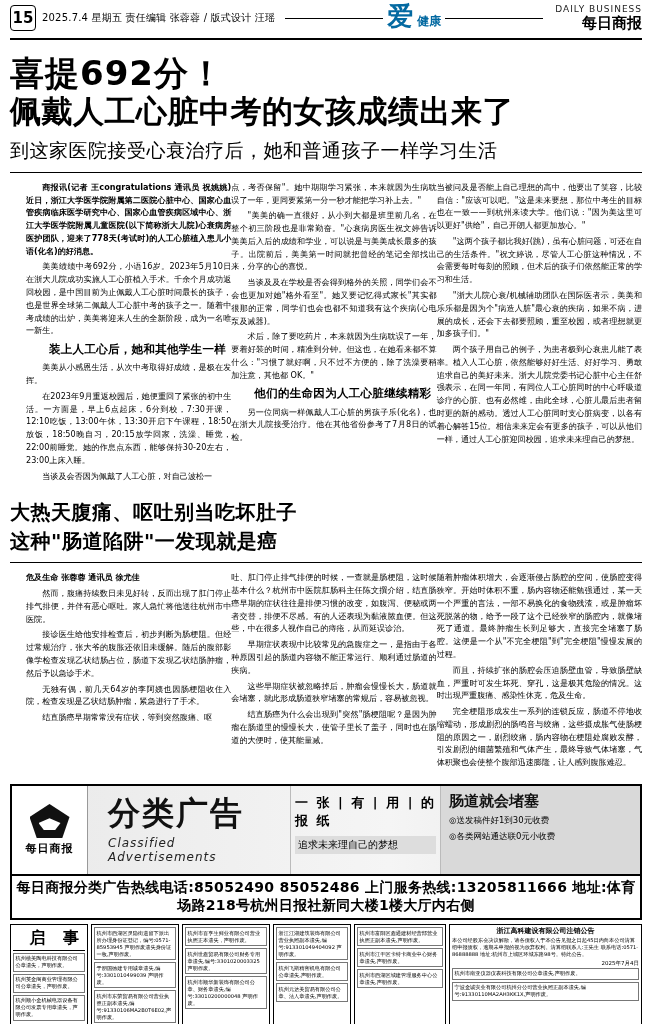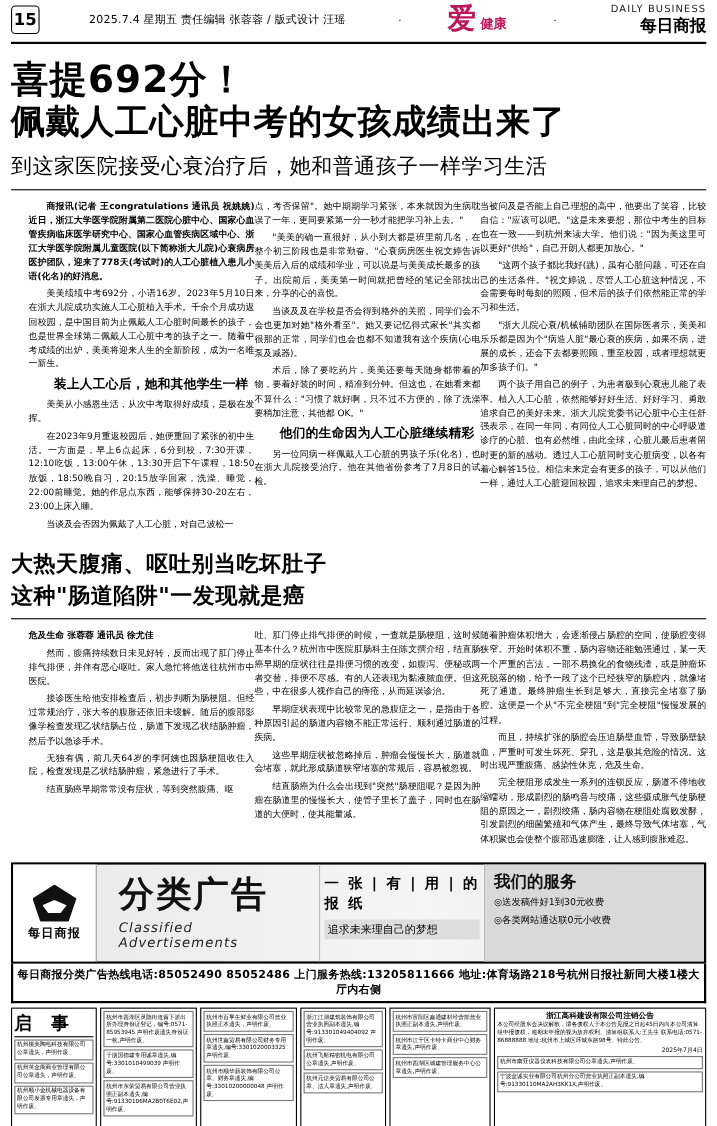--- a/index.html
+++ b/index.html
@@ -15,40 +15,39 @@
   .page { position: relative; width:652px; height:1024px; padding: 0 10px; }
 
   
   .masthead {
     position: relative;
     height: 40px;
     display: flex;
     align-items: center;
     border-bottom: 2px solid #000;
     padding-bottom: 2px;
-    gap: 39px;
   }
   .pagenum {
     width: 26px; height: 26px;
     border: 1.5px solid #000;
     border-radius: 4px;
     display: flex; align-items:center; justify-content:center;
     font-size: 15px; font-weight: bold;
     margin-right: 6px;
   }
   .mast-date {
     font-size: 10px;
     letter-spacing: 0.2px;
     white-space: nowrap;
     padding-right: 6px;
   }
   .mast-rule { flex: 1; height: 1px; background:#000; margin: 0 4px; }
   .mast-logo {
     font-size: 26px; font-weight: bold;
-    color:#be185d;
+    color:#0369a1;
     font-family: "DejaVu Serif", "Liberation Serif", serif;
     letter-spacing: 2px;
     position: relative;
     top: -2px;
   }
   .mast-logo .sub { font-size: 12px; font-weight: bold; letter-spacing:0; margin-left:2px;}
   .mast-right { text-align: right; line-height: 1.1; padding-left: 8px;}
   .mast-right .en { font-size: 9px; letter-spacing: 1px; color:#222;}
   .mast-right .cn { font-size: 15px; font-weight: bold; }
 
@@ -129,30 +128,30 @@
   .ad-mid .big { font-size: 32px; font-weight:bold; letter-spacing:2px; color:#111;}
   .ad-mid .en { font-size: 12px; font-style:italic; letter-spacing:1px; color:#222;}
   .ad-slogan { width: 150px; padding:8px 4px; border-left:1px solid #bbb;}
   .ad-slogan .l1 { font-size:13px; font-weight:bold; letter-spacing:2px;}
   .ad-slogan .l2 { font-size:10px; margin-top:6px; background:#ddd; padding:2px 3px;}
   .ad-right { width: 200px; background:#d9d9d9; padding:6px 8px; border-left:1px solid #bbb;}
   .ad-right .t { font-size:15px; font-weight:bold; color:#111;}
   .ad-right .it { font-size:8.5px; margin-top:4px;}
   .ad-contact {
     border:2px solid #000; border-top:none;
-    font-size:10px; text-align:center; padding:3px 0; font-weight:bold;
+    font-size:14px; text-align:center; padding:3px 0; font-weight:bold;
     letter-spacing:0.3px;
   }
 
   
   .cgrid { display:flex; gap:3px; margin-top:4px; height: 168px; }
   .cbox { border:1px solid #000; padding:2px; font-size:5.2px; line-height:1.35; overflow:hidden;}
   .cbox .blk { border:1px solid #777; margin-bottom:2px; padding:1.5px; }
   .c1 { width: 78px; }
-  .c1 .head { font-size: 16px; font-weight:bold; text-align:left; letter-spacing:6px; border-bottom:1px solid #000; padding-bottom:1px; margin-bottom:2px;}
+  .c1 .head { font-size: 16px; font-weight:bold; text-align:right; letter-spacing:6px; border-bottom:1px solid #000; padding-bottom:1px; margin-bottom:2px;}
   .c2 { width: 88px; }
   .c3 { width: 88px; }
   .c4 { width: 78px; }
   .c5 { width: 92px; }
   .c6 { flex:1; }
   .cbox .stamp { text-align:right; font-size:5.5px; margin-top:2px;}
   .cbox .big2 { font-size:7px; font-weight:bold; text-align:center; margin-bottom:1px;}
 </style>
 </head>
 <body>
@@ -185,21 +184,21 @@
       <p>美美绩绩中考692分，小语16岁。2023年5月10日在浙大儿院成功实施人工心脏植入手术。千余个月成功返回校园，是中国目前为止佩戴人工心脏时间最长的孩子，也是世界全球第二佩戴人工心脏中考的孩子之一。随着中考成绩的出炉，美美将迎来人生的全新阶段，成为一名唯一新生。</p>
       <p class="sub-h">装上人工心后，她和其他学生一样</p>
       <p>美美从小感恩生活，从次中考取得好成绩，是极在发挥。</p>
       <p>在2023年9月重返校园后，她便重回了紧张的初中生活。一方面是，早上6点起床，6分到校，7:30开课，12:10吃饭，13:00午休，13:30开启下午课程，18:50放饭，18:50晚自习，20:15放学回家，洗澡、睡觉，22:00前睡觉。她的作息点东西，能够保持30-20左右，23:00上床入睡。</p>
       <p>当谈及会否因为佩戴了人工心脏，对自己波松一</p>
     </div>
     <div class="col">
       <p class="noind">点，考否保留"。她中期期学习紧张，本来就因为生病耽误了一年，更同要紧第一分一秒才能把学习补上去。"</p>
       <p>"美美的确一直很好，从小到大都是班里前几名，在整个初三阶段也是非常勤奋。"心衰病房医生祝文婷告诉美美后入后的成绩和学业，可以说是与美美成长最多的孩子。出院前后，美美第一时间就把曾经的笔记全部找出来，分享的心的喜悦。</p>
       <p>当谈及及在学校是否会得到格外的关照，同学们会不会也更加对她"格外看至"。她又要记忆得式家长"其实都很那的正常，同学们也会也都不知道我有这个疾病(心电泵及减器)。</p>
-      <p>术后，除了要吃药片，美美还要每天随身都带着的物，要着好装的时间，精准到分钟。但这也，在她看来都不算什么："习惯了就好啊，只不过不方便的，除了洗澡要稍加注意，其他都 OK。"</p>
+      <p>术后，除了要吃药片，本来就因为生病耽误了一年，要着好装的时间，精准到分钟。但这也，在她看来都不算什么："习惯了就好啊，只不过不方便的，除了洗澡要稍加注意，其他都 OK。"</p>
       <p class="sub-h">他们的生命因为人工心脏继续精彩</p>
       <p>另一位同病一样佩戴人工心脏的男孩子乐(化名)，也在浙大儿院接受治疗。他在其他省份参考了7月8日的试检。</p>
     </div>
     <div class="col">
       <p class="noind">当被问及是否能上自己理想的高中，他要出了笑容，比较自信："应该可以吧。"这是未来要想，那位中考生的目标也在一致——到杭州来读大学。他们说："因为美这里可以更好"供给"，自己开朗人都更加放心。"</p>
       <p>"这两个孩子都比我好(跳)，虽有心脏问题，可还在自己的生活条件。"祝文婷说，尽管人工心脏这种情况，不会需要每时每刻的照顾，但术后的孩子们依然能正常的学习和生活。</p>
       <p>"浙大儿院心衰/机械辅助团队在国际医者示，美美和乐乐都是因为个"病造人脏"最心衰的疾病，如果不病，进展的成长，还会下去都要照顾，重至校园，或者理想就更加多孩子们。"</p>
       <p>两个孩子用自己的例子，为患者极到心衰患儿能了表率。植入人工心脏，依然能够好好生活、好好学习、勇敢追求自己的美好未来。浙大儿院党委书记心脏中心主任舒强表示，在同一年同，有同位人工心脏同时的中心呼吸道诊疗的心脏、也有必然维，由此全球，心脏儿最后患者留时更的新的感动。透过人工心脏同时支心脏病变，以各有着心解答15位。相信未来定会有更多的孩子，可以从他们一样，通过人工心脏迎回校园，追求未来理自己的梦想。</p>
     </div>
   </div>
@@ -237,21 +236,21 @@
     </div>
     <div class="ad-mid">
       <div class="big">分类广告</div>
       <div class="en">Classified Advertisements</div>
     </div>
     <div class="ad-slogan">
       <div class="l1">一 张 | 有 | 用 | 的 报 纸</div>
       <div class="l2">追求未来理自己的梦想</div>
     </div>
     <div class="ad-right">
-      <div class="t">我们的服务</div>
+      <div class="t">肠道就会堵塞</div>
       <div class="it">◎送发稿件好1到30元收费</div>
       <div class="it">◎各类网站通达联0元小收费</div>
     </div>
   </div>
   <div class="ad-contact">每日商报分类广告热线电话:85052490  85052486   上门服务热线:13205811666   地址:体育场路218号杭州日报社新同大楼1楼大厅内右侧</div>
 
   <div class="cgrid">
     <div class="cbox c1">
       <div class="head">启 事</div>
       <div class="blk">杭州桃美陶电科技有限公司公章遗失，声明作废。</div>

